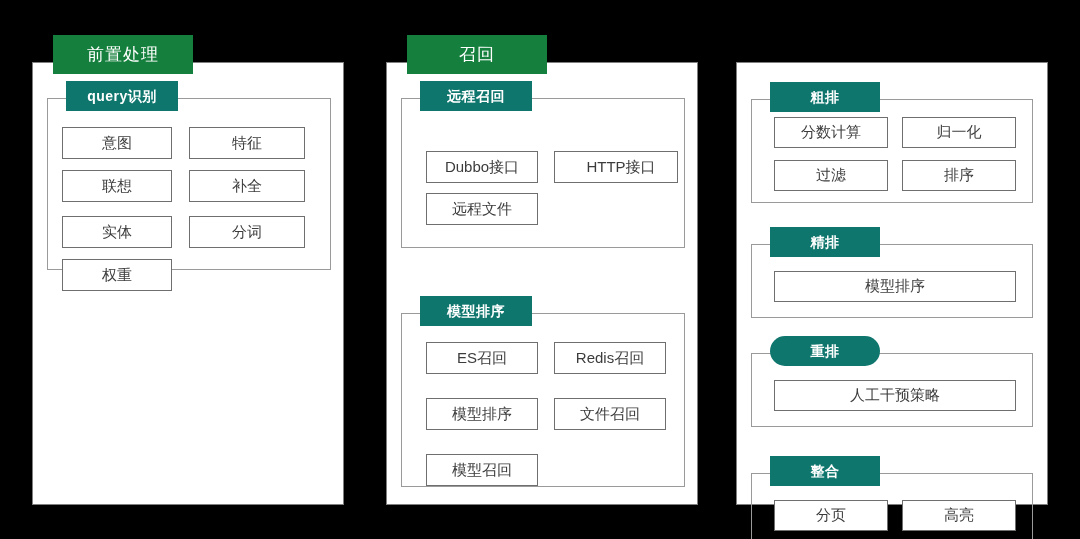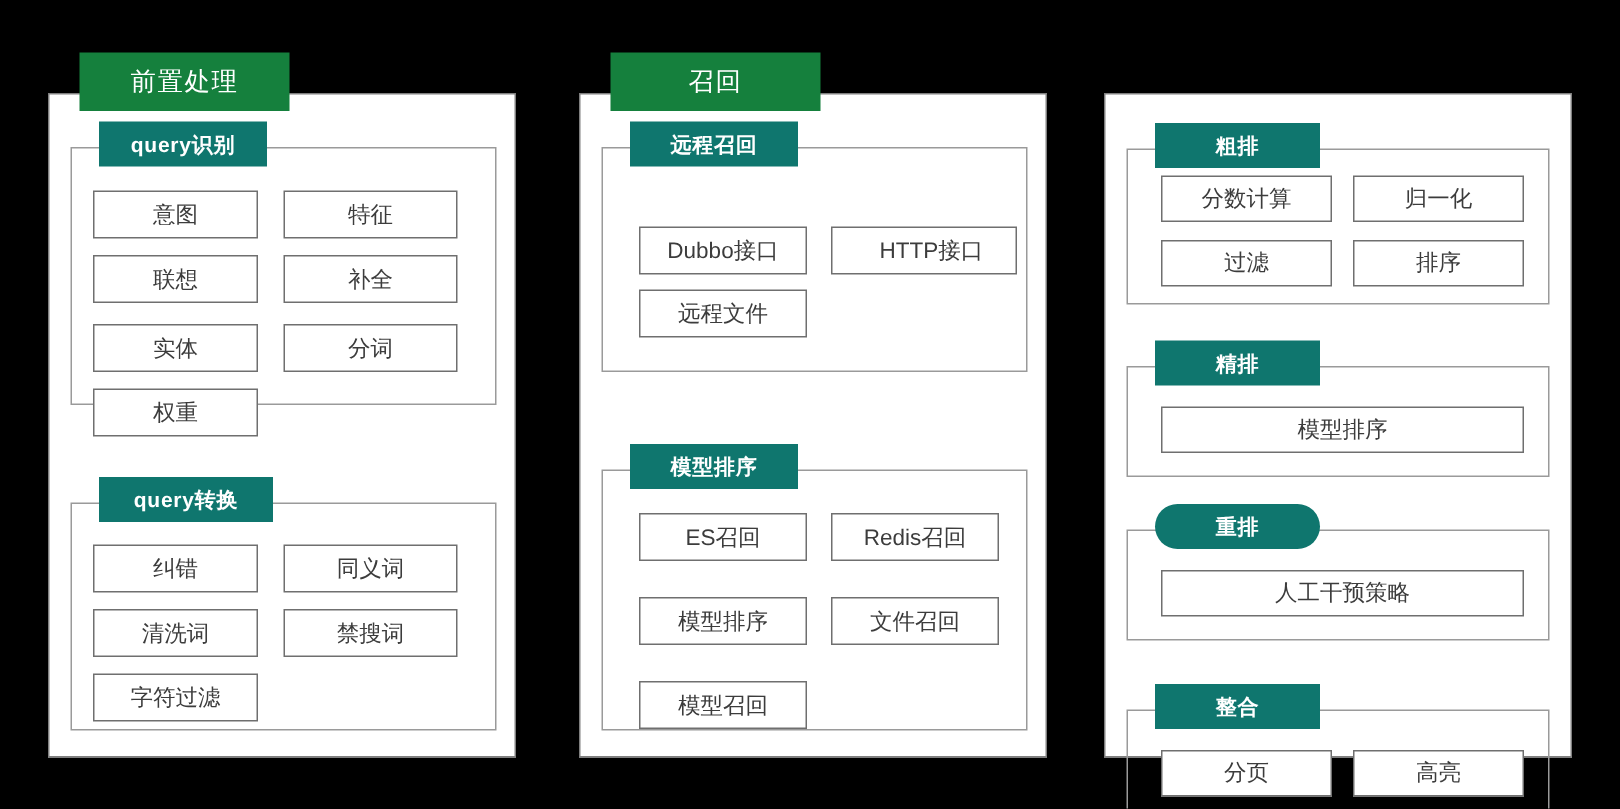--- a/index.html
+++ b/index.html
@@ -100,30 +100,20 @@
         <div class="leaf" style="left:14px; top:28px; width:110px; height:32px;">意图</div>
         <div class="leaf" style="left:141px; top:28px; width:116px; height:32px;">特征</div>
         <div class="leaf" style="left:14px; top:71px; width:110px; height:32px;">联想</div>
         <div class="leaf" style="left:141px; top:71px; width:116px; height:32px;">补全</div>
         <div class="leaf" style="left:14px; top:117px; width:110px; height:32px;">实体</div>
         <div class="leaf" style="left:141px; top:117px; width:116px; height:32px;">分词</div>
         <div class="leaf" style="left:14px; top:160px; width:110px; height:32px;">权重</div>
       </div>
     </div>
 
-    <div class="group" style="left:14px; top:272px; width:284px; height:152px;">
-      <div class="group-title" style="width:116px; left:18px;">query转换</div>
-      <div class="leaf-wrap">
-        <div class="leaf" style="left:14px; top:27px; width:110px; height:32px;">纠错</div>
-        <div class="leaf" style="left:141px; top:27px; width:116px; height:32px;">同义词</div>
-        <div class="leaf" style="left:14px; top:70px; width:110px; height:32px;">清洗词</div>
-        <div class="leaf" style="left:141px; top:70px; width:116px; height:32px;">禁搜词</div>
-        <div class="leaf" style="left:14px; top:113px; width:110px; height:32px;">字符过滤</div>
-      </div>
-    </div>
   </div>
 
   <div class="panel" style="left:386px; top:62px; width:312px; height:443px;">
     <div class="panel-title" style="width:140px; left:20px;">召回</div>
 
     <div class="group" style="left:14px; top:35px; width:284px; height:150px;">
       <div class="group-title" style="width:112px; left:18px;">远程召回</div>
       <div class="leaf-wrap">
         <div class="leaf" style="left:24px; top:52px; width:112px; height:32px;">Dubbo接口</div>
         <div class="leaf" style="left:152px; top:52px; width:124px; height:32px;padding-left:10px;">HTTP接口</div>

